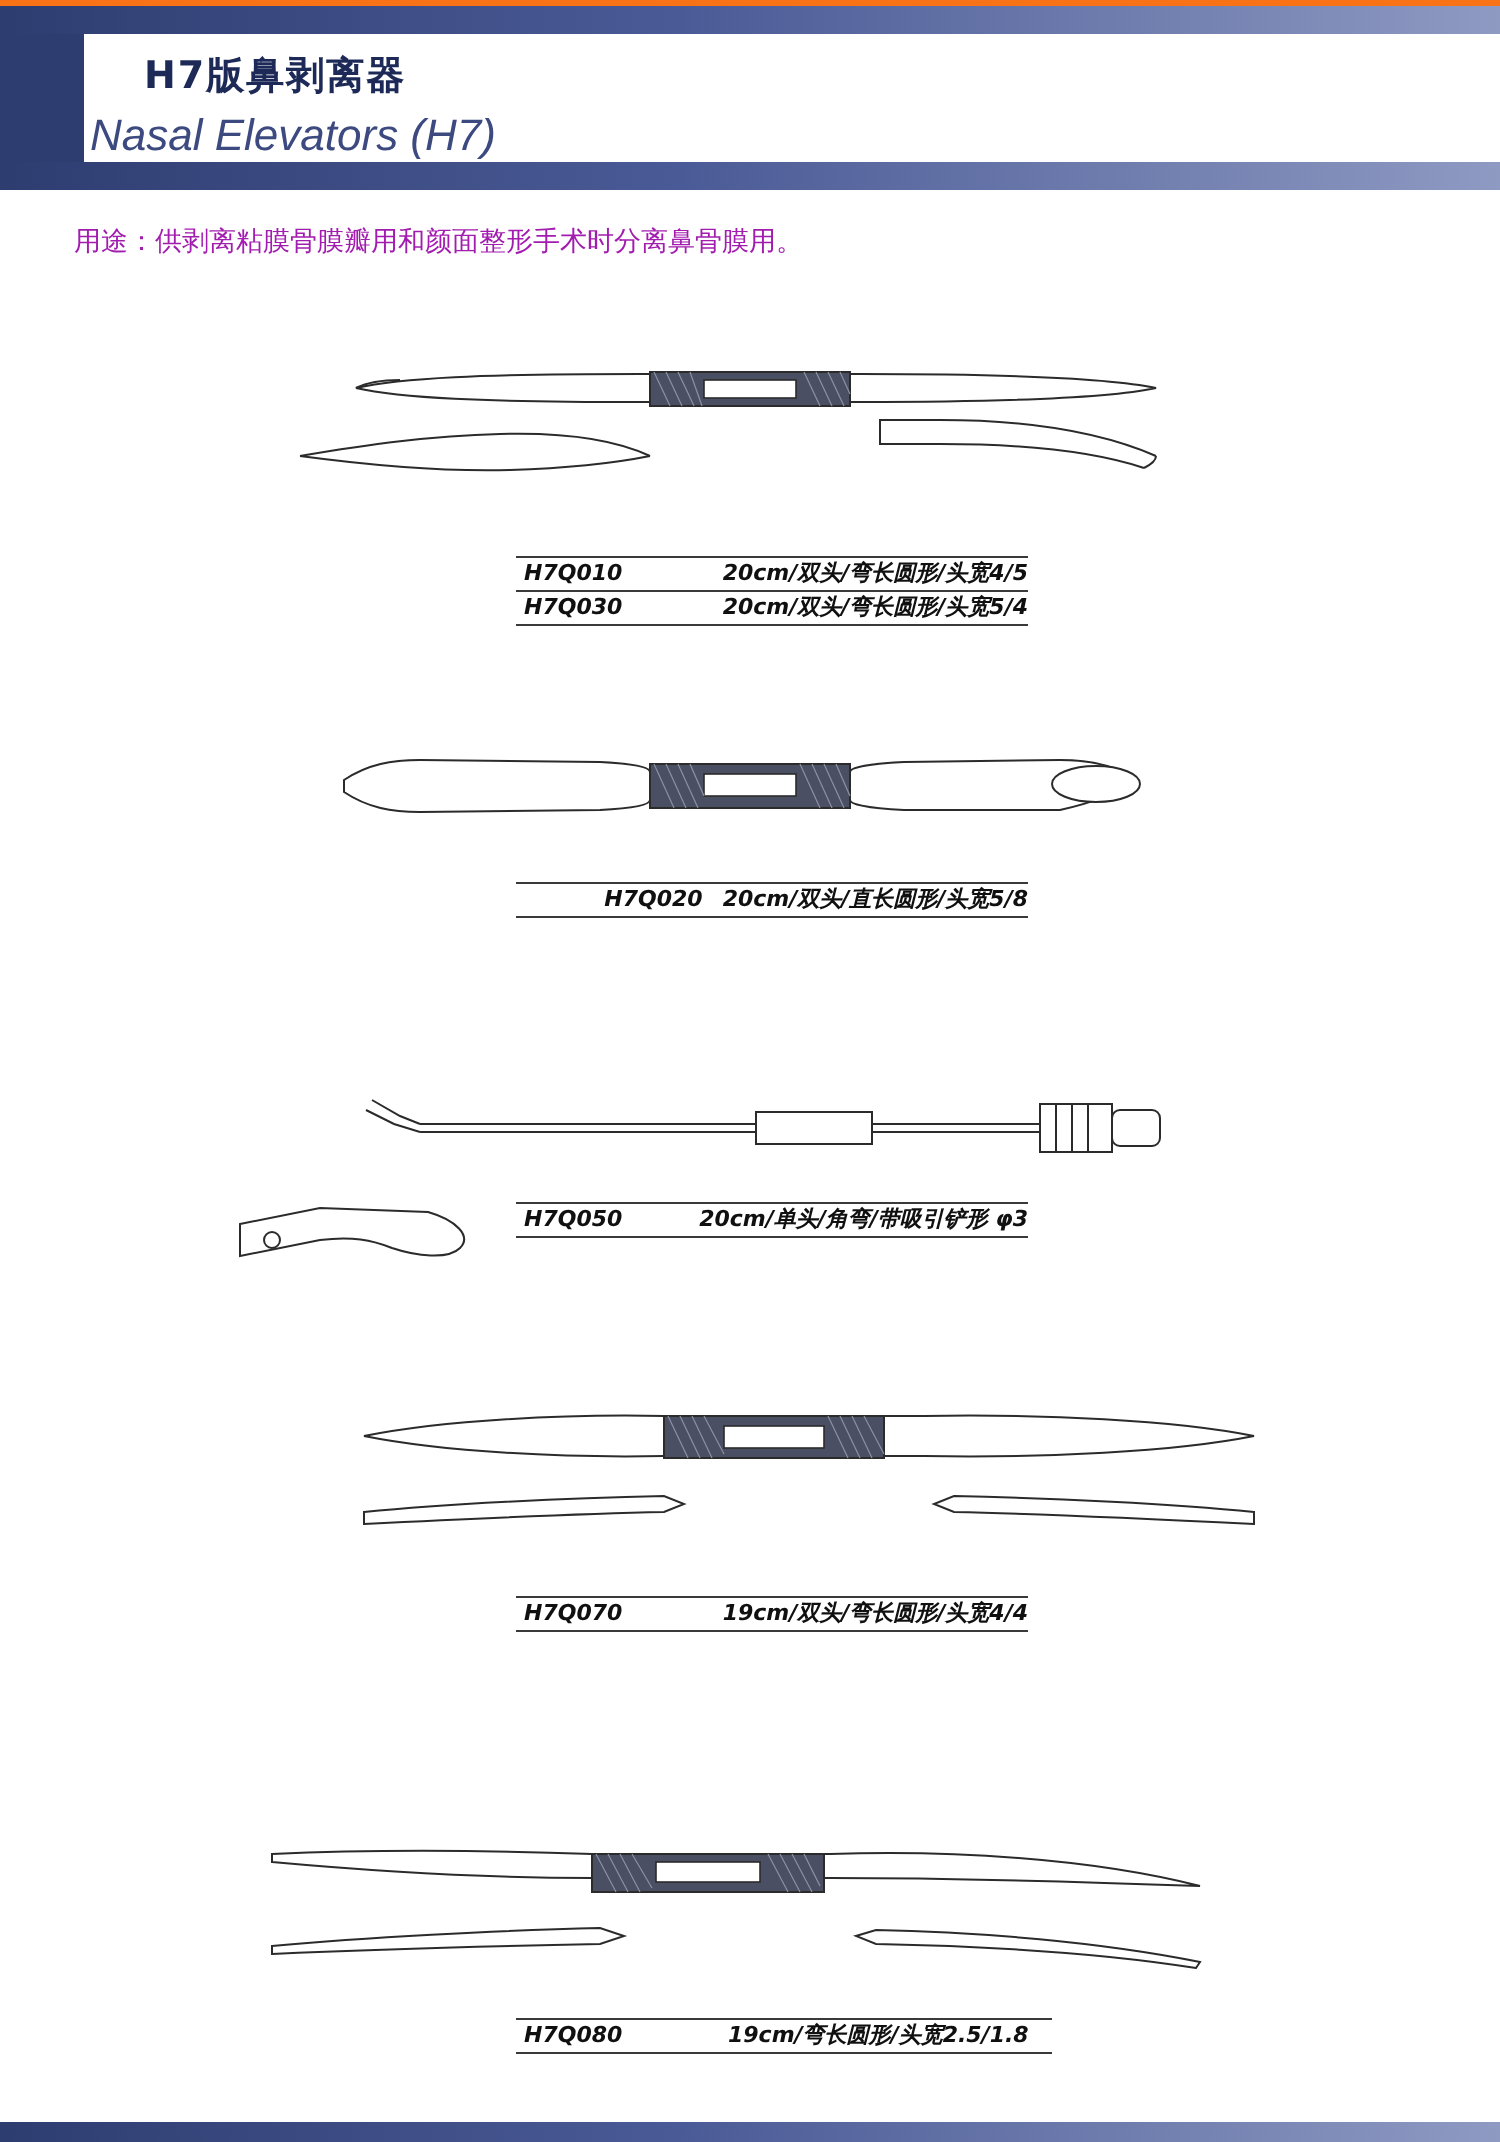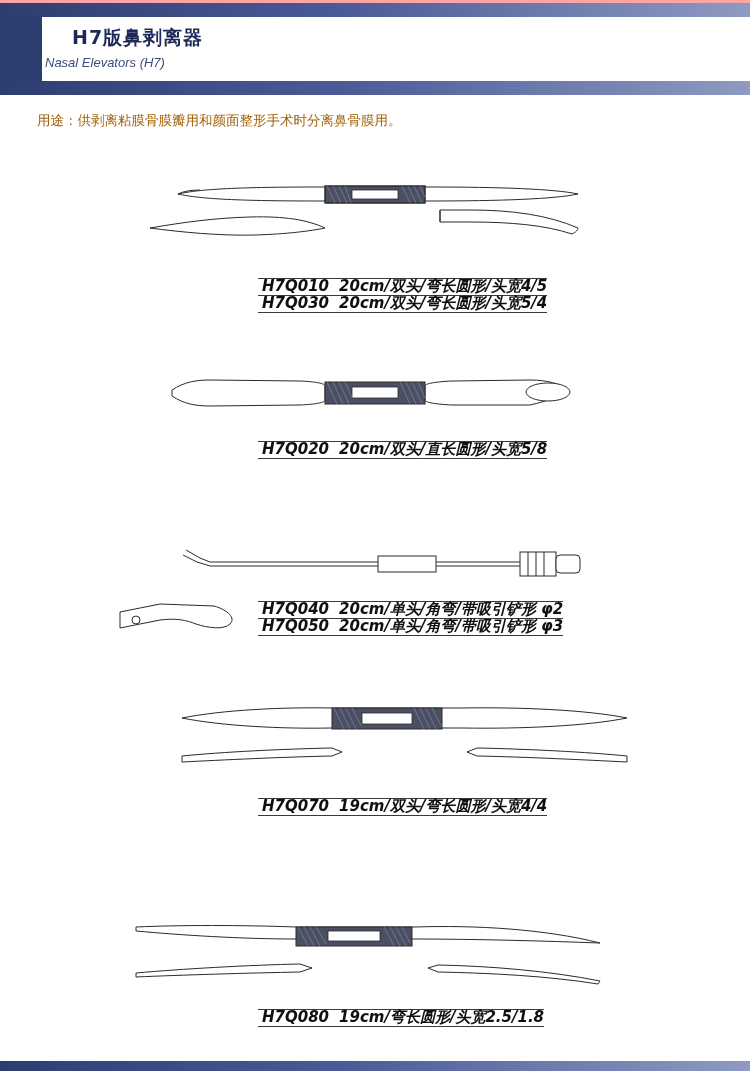--- a/index.html
+++ b/index.html
@@ -13,21 +13,21 @@
     font-family: "Liberation Sans", sans-serif;
     position: relative;
     overflow: hidden;
   }
 
   
   .page-header {
     position: relative;
     height: 92px;
     background: #ffffff;
-    border-top: 3px solid #fca5a5;
+    border-top: 3px solid #f97316;
     box-sizing: border-box;
   }
   .header-bar-top {
     position: absolute;
     left: 0; top: 0;
     width: 100%;
     height: 14px;
     background: linear-gradient(to right, #2e3d70 0%, #4a5a96 45%, #8e9ac2 100%);
   }
   .header-bar-bottom {
@@ -58,51 +58,51 @@
     font-size: 19px;
     font-weight: bold;
     color: #1d2a57;
     letter-spacing: 1px;
     font-family: "DejaVu Sans", sans-serif;
   }
   .title-en {
     position: absolute;
     left: 45px;
     top: 52px;
-    font-size: 13px;
+    font-size: 22px;
     font-style: italic;
     color: #3c4a80;
     font-family: "Liberation Sans", sans-serif;
   }
 
   
   .intro {
     position: absolute;
     left: 37px;
     top: 112px;
     font-size: 13.5px;
-    color: #a16207;
+    color: #a21caf;
     font-family: "DejaVu Sans", sans-serif;
   }
 
   
   .group {
     position: absolute;
     left: 0;
     width: 750px;
   }
   .figure {
     position: relative;
     width: 750px;
   }
   .spec-table {
     position: absolute;
     border-collapse: collapse;
     font-family: "DejaVu Sans", sans-serif;
-    font-size: 15px;
+    font-size: 11px;
     font-style: italic;
     font-weight: bold;
     color: #101010;
   }
   .spec-table td {
     border-top: 1px solid #3a3a3a;
     border-bottom: 1px solid #3a3a3a;
     padding: 1px 0 2px 0;
     white-space: nowrap;
     line-height: 13px;
@@ -247,24 +247,20 @@
         <rect x="556" y="27" width="24" height="18" rx="4" fill="#ffffff"></rect>
 
         <path d="M120,84 L160,76 L214,78 C228,82 236,90 230,96 C224,102 208,100 196,96
                  C186,92 176,90 160,92 L120,100 Z" fill="#ffffff"></path>
         <circle cx="136" cy="92" r="4"></circle>
       </g>
     </svg>
   </div>
   <table class="spec-table" style="left:258px; top:73px; width:256px;">
     <tbody>
-        <tr>
-      <td>H7Q040</td>
-      <td>20cm/单头/角弯/带吸引铲形 φ2</td>
-    </tr>
     <tr>
       <td>H7Q050</td>
       <td>20cm/单头/角弯/带吸引铲形 φ3</td>
     </tr>
   </tbody>
     </table>
 </div>
 
 <div class="group" style="top:694px;padding-left:32px;">
   <div class="figure">

